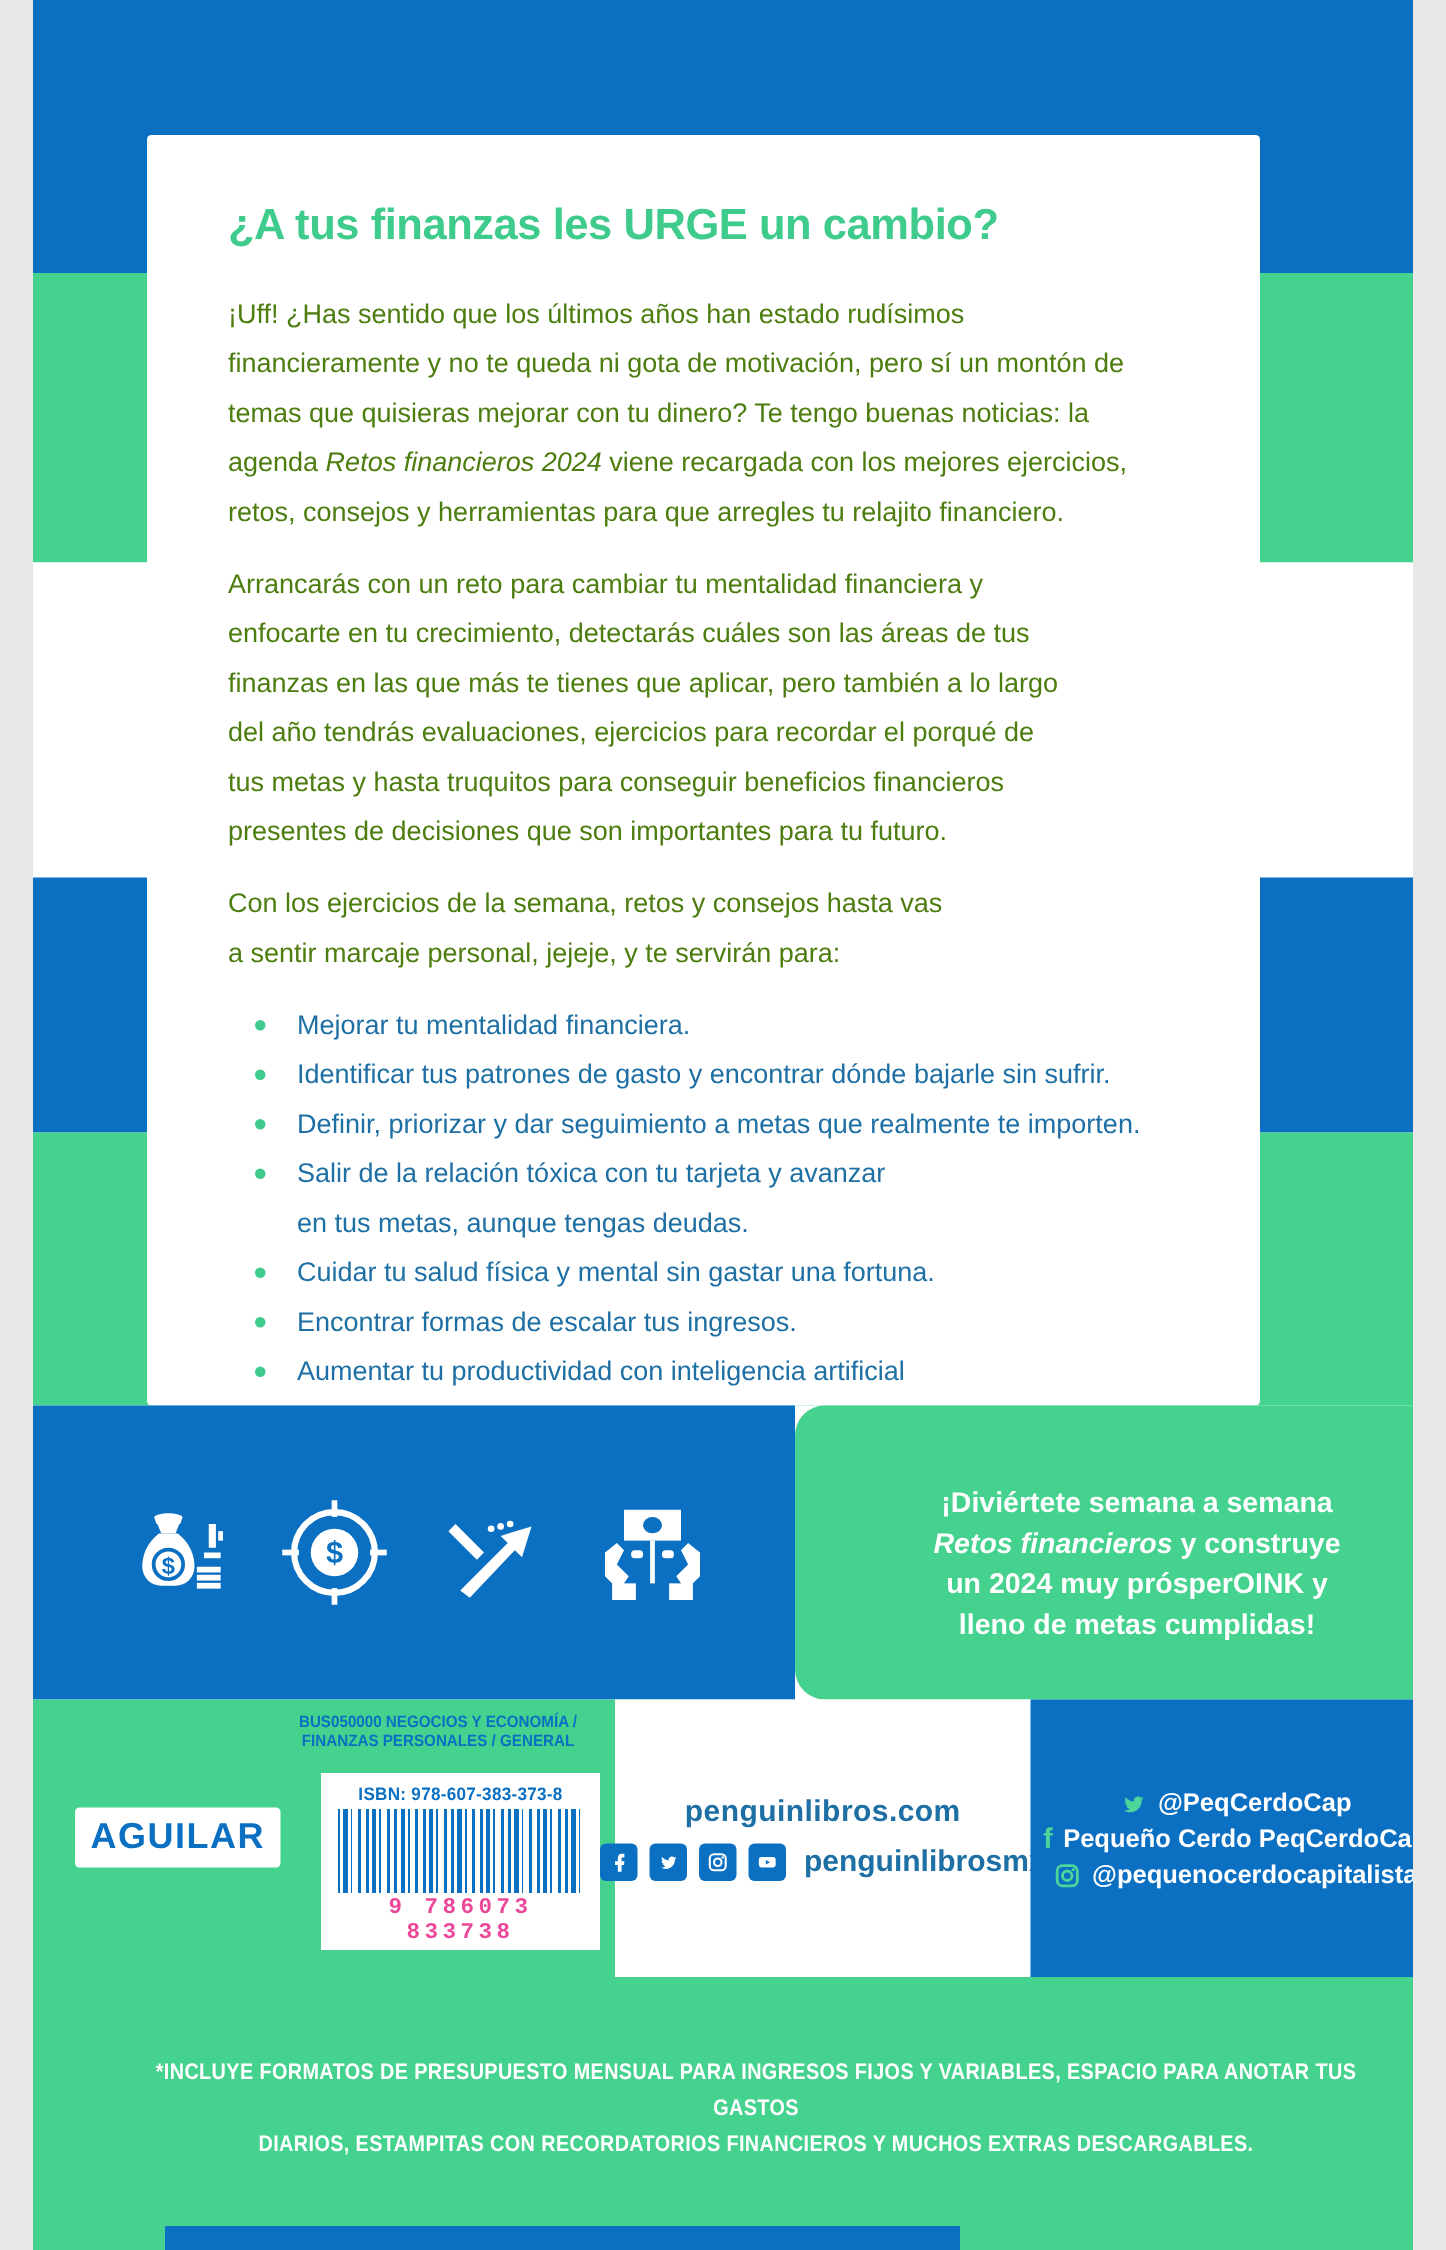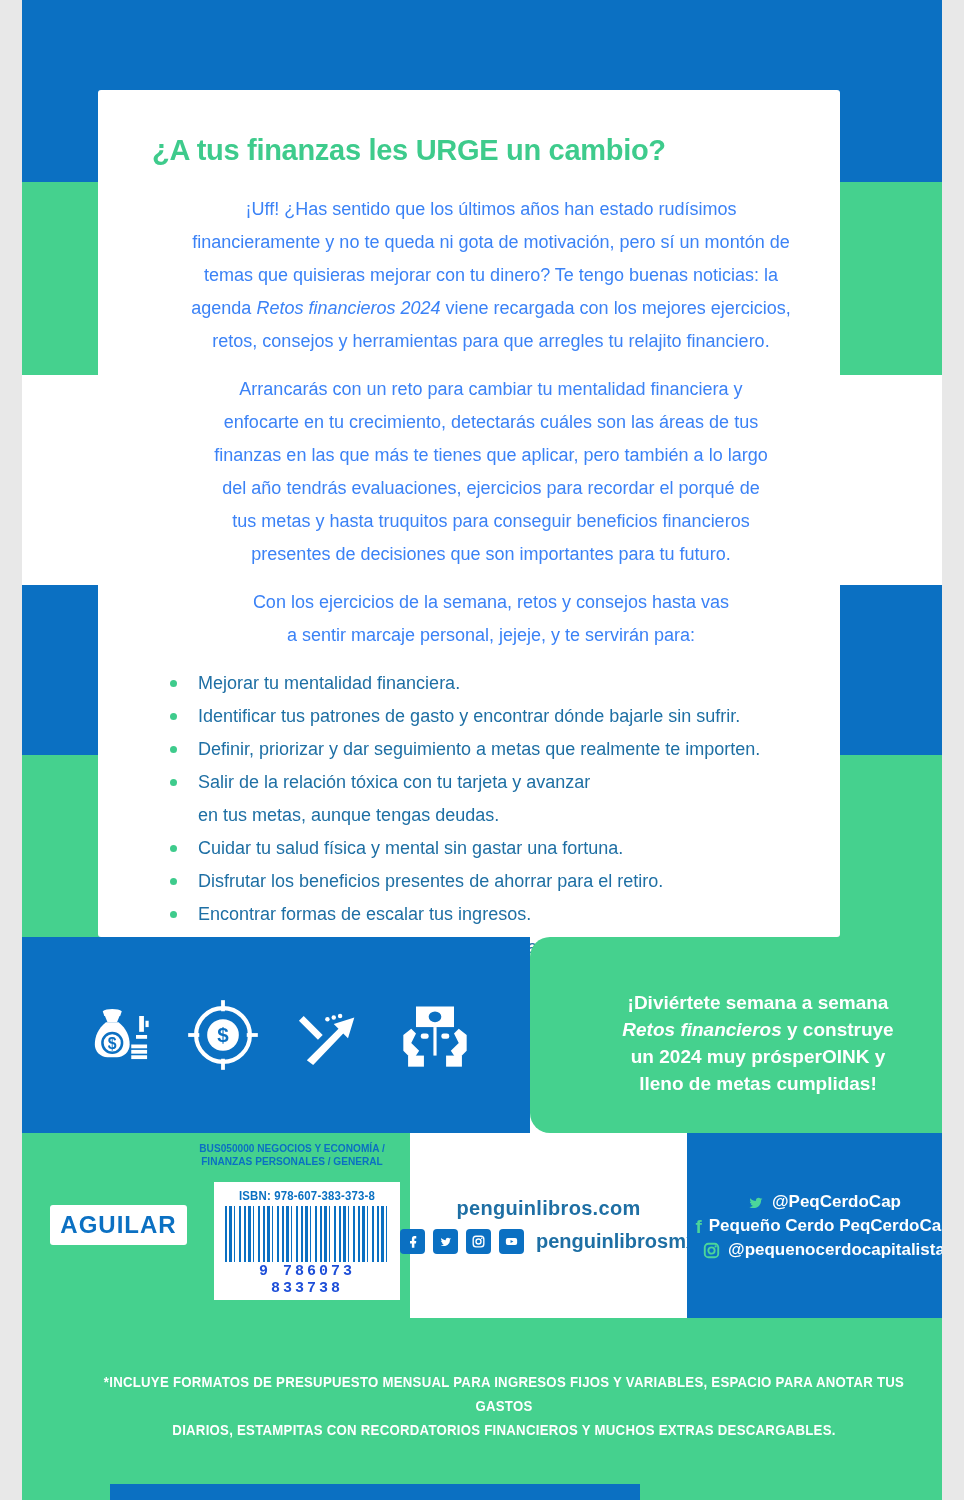--- a/index.html
+++ b/index.html
@@ -7,21 +7,21 @@
         font-family:"Liberation Sans","DejaVu Sans",sans-serif;background:#ffffff;}
   .abs{position:absolute;}
   
   .st-blue{background:#0b70c2;}
   .st-green{background:#45d18e;}
   .st-white{background:#ffffff;}
   
   .card{position:absolute;left:76px;top:90px;width:742px;height:847px;background:#ffffff;
         border-radius:3px;box-sizing:border-box;padding:44px 10px 0 54px;}
   .card h1{margin:0 0 26px 0;font-size:29px;font-weight:bold;color:#3ecb8c;letter-spacing:-0.3px;}
-  .card p{margin:0 0 15px 0;font-size:18px;line-height:33px;color:#3b82f6;white-space:pre-line;text-align:center;}
+  .card p{margin:0 0 15px 0;font-size:18px;line-height:33px;color:#4d7c0f;white-space:pre-line;}
   .card p em{font-style:italic;}
   ul.blist{list-style:none;margin:8px 0 0 0;padding:0 0 0 18px;}
   ul.blist li{display:flex;gap:21px;margin:0;}
   ul.blist .dot{flex:0 0 auto;width:7px;height:7px;border-radius:50%;background:#3ecb8c;margin-top:13px;}
   ul.blist .btxt{font-size:18px;line-height:33px;color:#1e6fa4;white-space:pre-line;}
   
   .icon-band{left:0;top:937px;width:508px;height:196px;display:flex;align-items:center;
              justify-content:center;gap:30px;}
   .bigicon{width:76px;height:76px;display:block;}
   
@@ -38,21 +38,21 @@
          font-weight:bold;font-size:11px;line-height:13px;white-space:pre-line;transform:scaleX(0.92);}
   .aguilar{position:absolute;left:28px;top:72px;width:137px;height:40px;background:#ffffff;
            border-radius:3px;display:flex;align-items:center;justify-content:center;
            color:#0b70c2;font-weight:bold;font-size:24px;letter-spacing:1px;}
   .isbnbox{position:absolute;left:192px;top:49px;width:186px;height:118px;background:#ffffff;
            box-sizing:border-box;padding:7px 9px 0 9px;text-align:center;}
   .isbnbox .lbl{color:#0b70c2;font-size:12px;font-weight:bold;letter-spacing:0.2px;transform:scaleX(0.95);}
   .bars{height:56px;margin:3px 2px 1px 2px;
         background:repeating-linear-gradient(90deg,#0b70c2 0 2px,transparent 2px 4px,#0b70c2 4px 7px,
         transparent 7px 9px,#0b70c2 9px 10px,transparent 10px 14px,#0b70c2 14px 16px,transparent 16px 19px);}
-  .digits{color:#1d4ed8;font-size:15px;font-weight:bold;letter-spacing:3px;font-family:"Liberation Mono","DejaVu Sans Mono",monospace;}
+  .digits{color:#ec4899;font-size:15px;font-weight:bold;letter-spacing:3px;font-family:"Liberation Mono","DejaVu Sans Mono",monospace;}
   .website{color:#1e6fa4;font-size:20px;font-weight:bold;letter-spacing:0.3px;text-align:center;}
   .sq-row{display:flex;align-items:center;gap:8px;}
   .sq{width:25px;height:25px;border-radius:4px;background:#0b70c2;display:flex;align-items:center;justify-content:center;}
   .sq svg{display:block;}
   .handle{color:#1e6fa4;font-size:20px;font-weight:bold;margin-left:4px;}
   .soc-line{display:flex;align-items:flex-end;gap:7px;color:#ffffff;font-weight:bold;font-size:17px;}
   .soc-ic{width:19px;height:19px;display:block;}
   .fletter{color:#4cd69a;font-weight:bold;font-size:19px;line-height:19px;}
   
   .footer-note{left:0;top:1370px;width:964px;text-align:center;color:#ffffff;font-weight:bold;
@@ -103,24 +103,20 @@
           <span class="dot"></span>
           <span class="btxt">Salir de la relación tóxica con tu tarjeta y avanzar
 en tus metas, aunque tengas deudas.</span>
         </li>
       <li>
           <span class="dot"></span>
           <span class="btxt">Cuidar tu salud física y mental sin gastar una fortuna.</span>
         </li>
       <li>
           <span class="dot"></span>
-          <span class="btxt">Disfrutar los beneficios presentes de ahorrar para el retiro.</span>
-        </li>
-      <li>
-          <span class="dot"></span>
           <span class="btxt">Encontrar formas de escalar tus ingresos.</span>
         </li>
       <li>
           <span class="dot"></span>
           <span class="btxt">Aumentar tu productividad con inteligencia artificial
 y herramientas para trabajo remoto.</span>
         </li>
       <li>
           <span class="dot"></span>
           <span class="btxt">Disfrutar de un aguinaldo si eres freelance o conseguir

